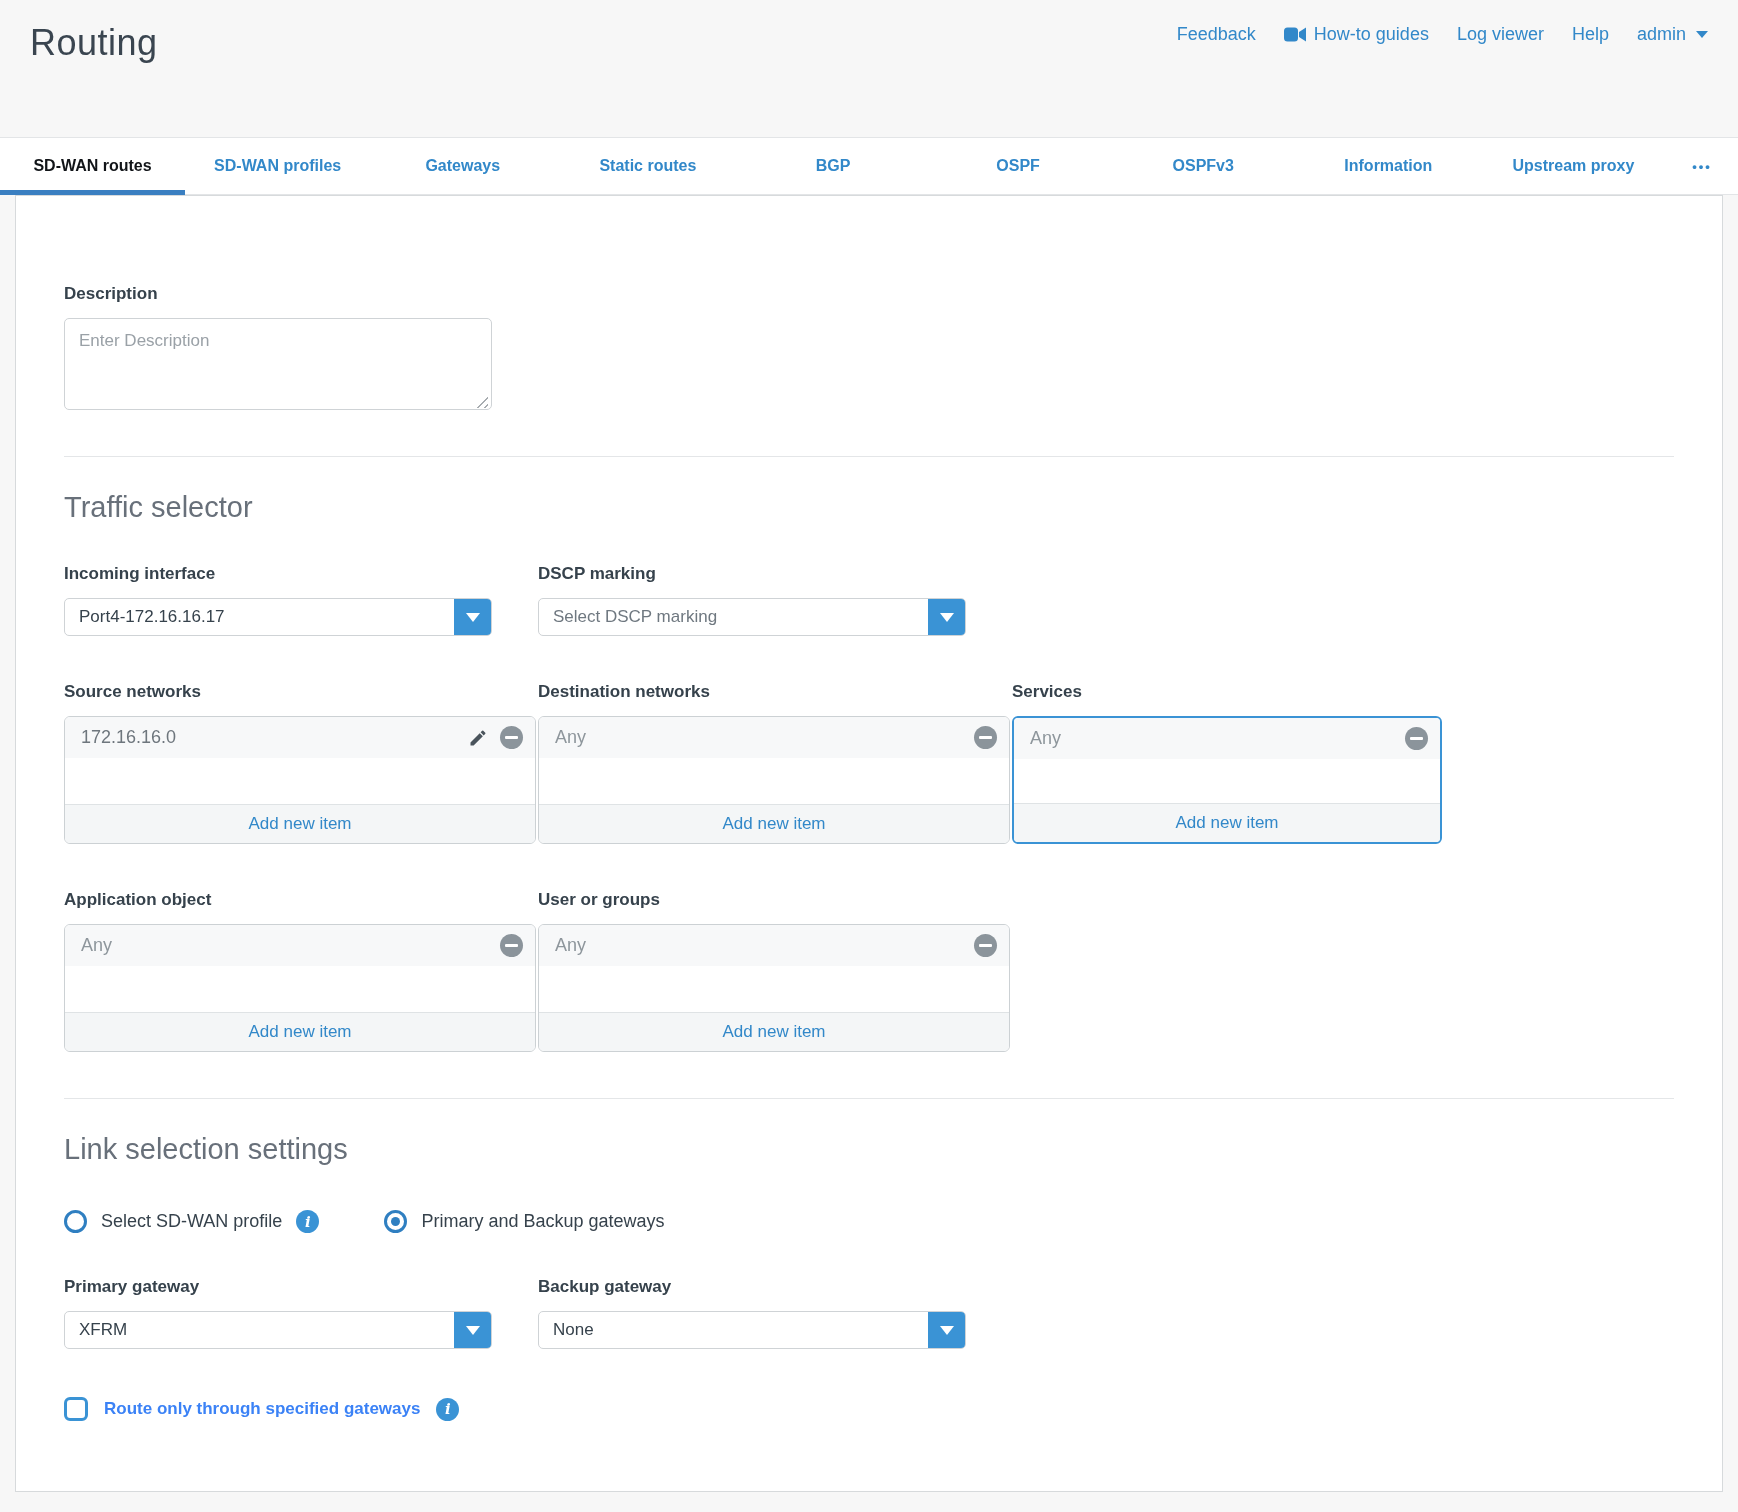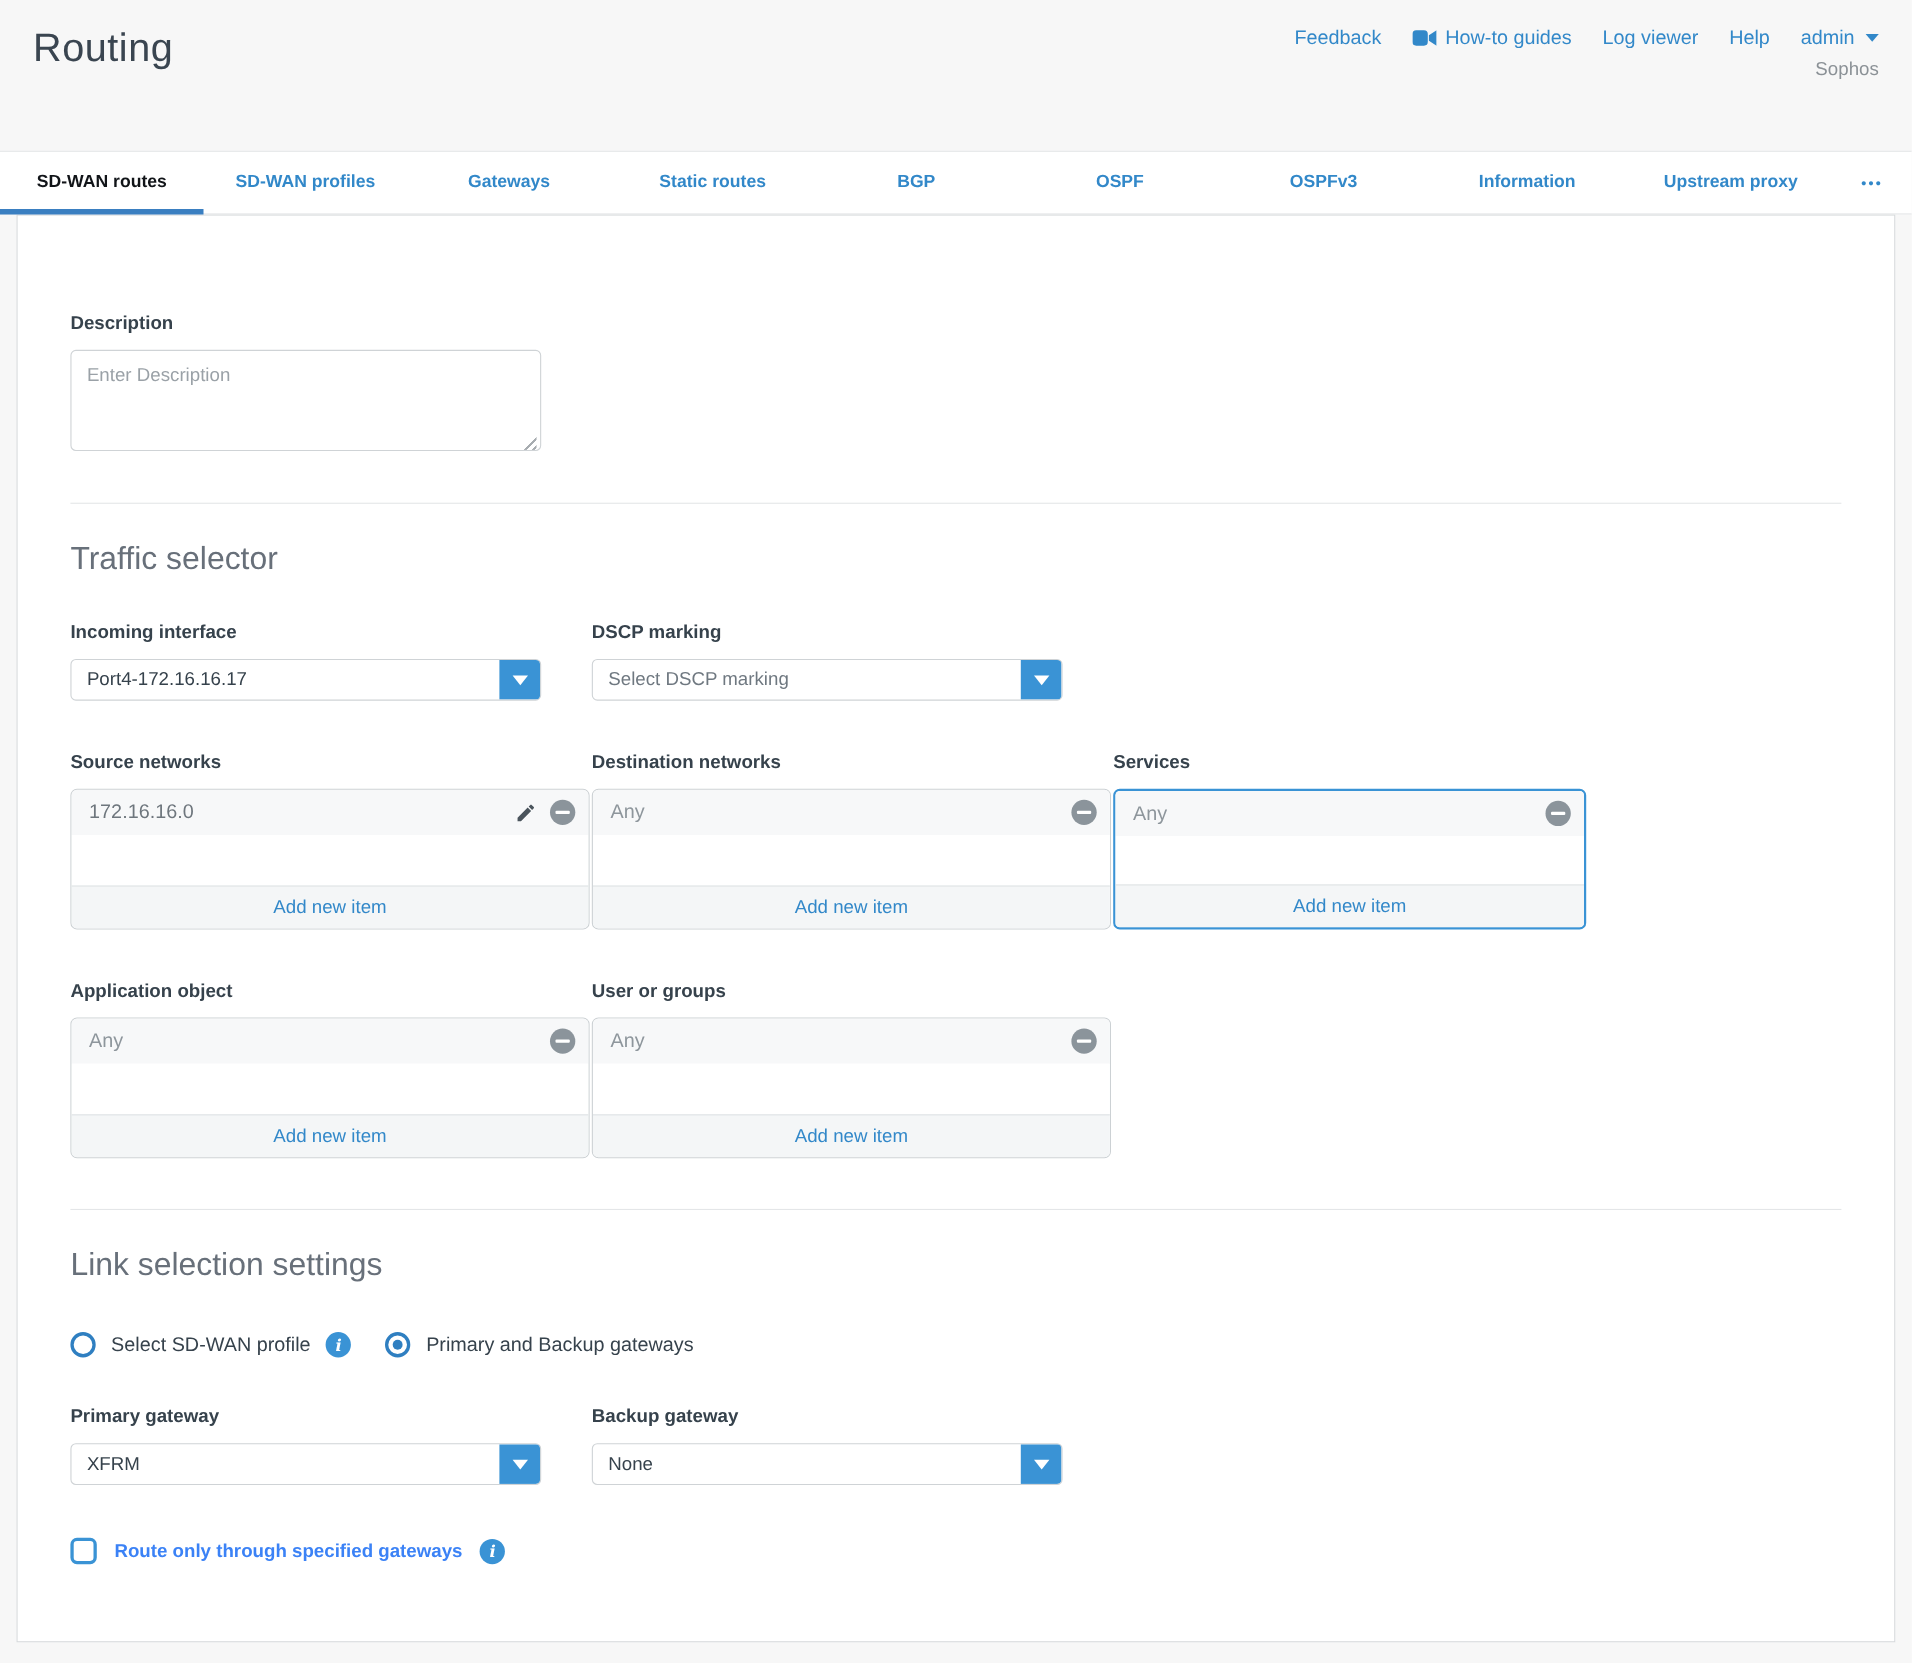--- a/index.html
+++ b/index.html
@@ -50,21 +50,21 @@
   .lb-item { background:#f7f8f9; height:41px; display:flex; align-items:center; padding:0 12px 0 16px; }
   .lb-item .item-text { flex:1; font-size:18px; color:#8e969c; }
   .lb-item .item-text.filled { color:#6e767d; }
   .lb-fill { flex:1; background:#fff; }
   .lb-footer { background:#f4f6f7; border-top:1px solid #dfe3e5; height:39px; display:flex; align-items:center; justify-content:center; font-size:17px; color:#3288c9; cursor:pointer; }
   .minus-icon { width:23px; height:23px; border-radius:50%; background:#8b949b; position:relative; cursor:pointer; flex:0 0 auto; }
   .minus-icon::after { content:""; position:absolute; left:5px; right:5px; top:10px; height:3px; background:#fff; border-radius:1px; }
   .edit-icon { width:20px; height:20px; margin-right:12px; cursor:pointer; flex:0 0 auto; }
   .edit-icon svg { display:block; fill:#4a545c; }
   
-  .radio-row { display:flex; align-items:center; gap:31px; margin:44px 0 0 15px; }
+  .radio-row { display:flex; align-items:center; gap:65px; margin:44px 0 0 15px; }
   .radio-opt { display:flex; align-items:center; gap:14px; cursor:pointer; }
   .radio { width:23px; height:23px; border-radius:50%; border:3px solid #2f7fc1; background:#fff; position:relative; flex:0 0 auto; }
   .radio.selected::after { content:""; position:absolute; left:4px; top:4px; width:9px; height:9px; border-radius:50%; background:#2f7fc1; }
   .radio-label { font-size:18px; color:#36424c; }
   .info-icon { width:23px; height:23px; border-radius:50%; background:#3a93d5; color:#fff; font-family:"DejaVu Serif",serif; font-style:italic; font-weight:700; font-size:15px; display:flex; align-items:center; justify-content:center; cursor:pointer; flex:0 0 auto; }
   .gw-row { margin-top:44px; }
   .check-row { display:flex; align-items:center; gap:16px; margin:48px 0 0 15px; }
   .checkbox { width:24px; height:24px; border:3px solid #3a93d5; border-radius:6px; background:#fff; cursor:pointer; flex:0 0 auto; }
   .check-label { font-size:17px; font-weight:700; color:#3b82f6; }
   .mt-sec { margin-top:46px; }
@@ -92,21 +92,20 @@
           <span>Log viewer</span>
         </a>
       <a class="hlink">
           <span>Help</span>
         </a>
       <a class="hlink">
         <span>admin</span>
         <span class="caret-down"></span>
       </a>
     </div>
-    <div class="brand">Sophos</div>
   </div>
 </div>
 
 <div class="tabbar">
   <div class="tab active">SD-WAN routes</div>
   <div class="tab">SD-WAN profiles</div>
   <div class="tab">Gateways</div>
   <div class="tab">Static routes</div>
   <div class="tab">BGP</div>
   <div class="tab">OSPF</div>

